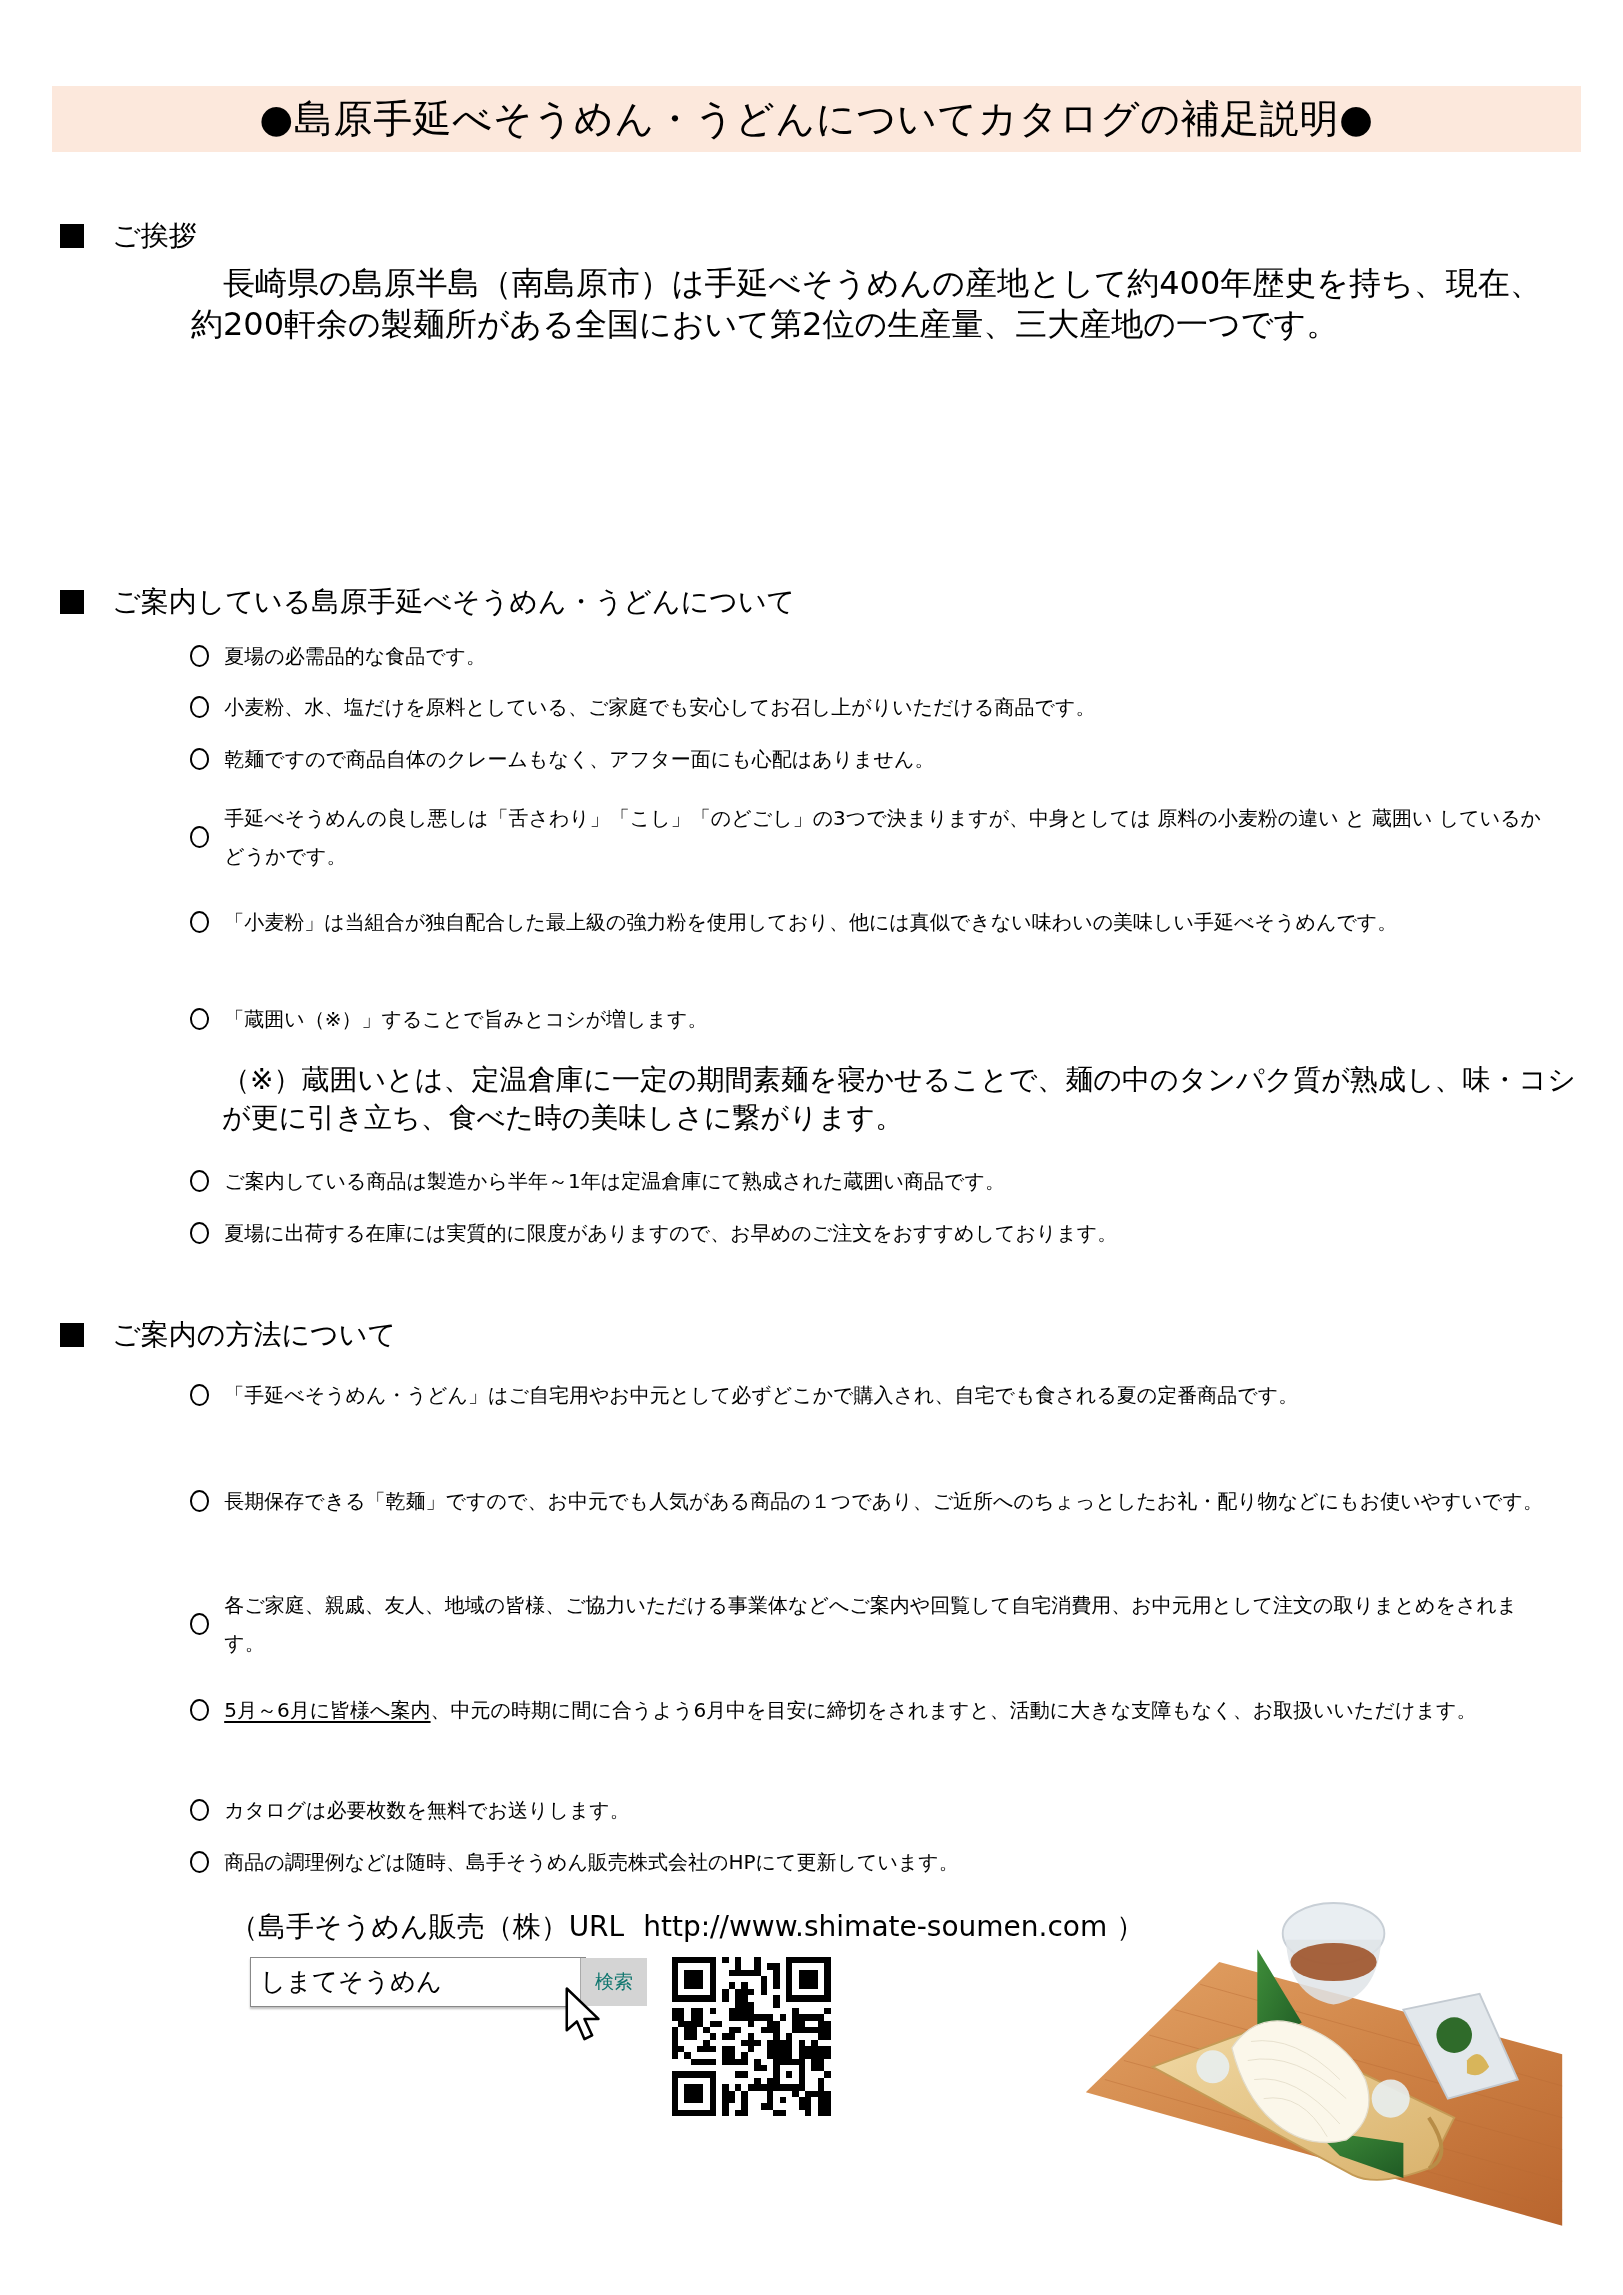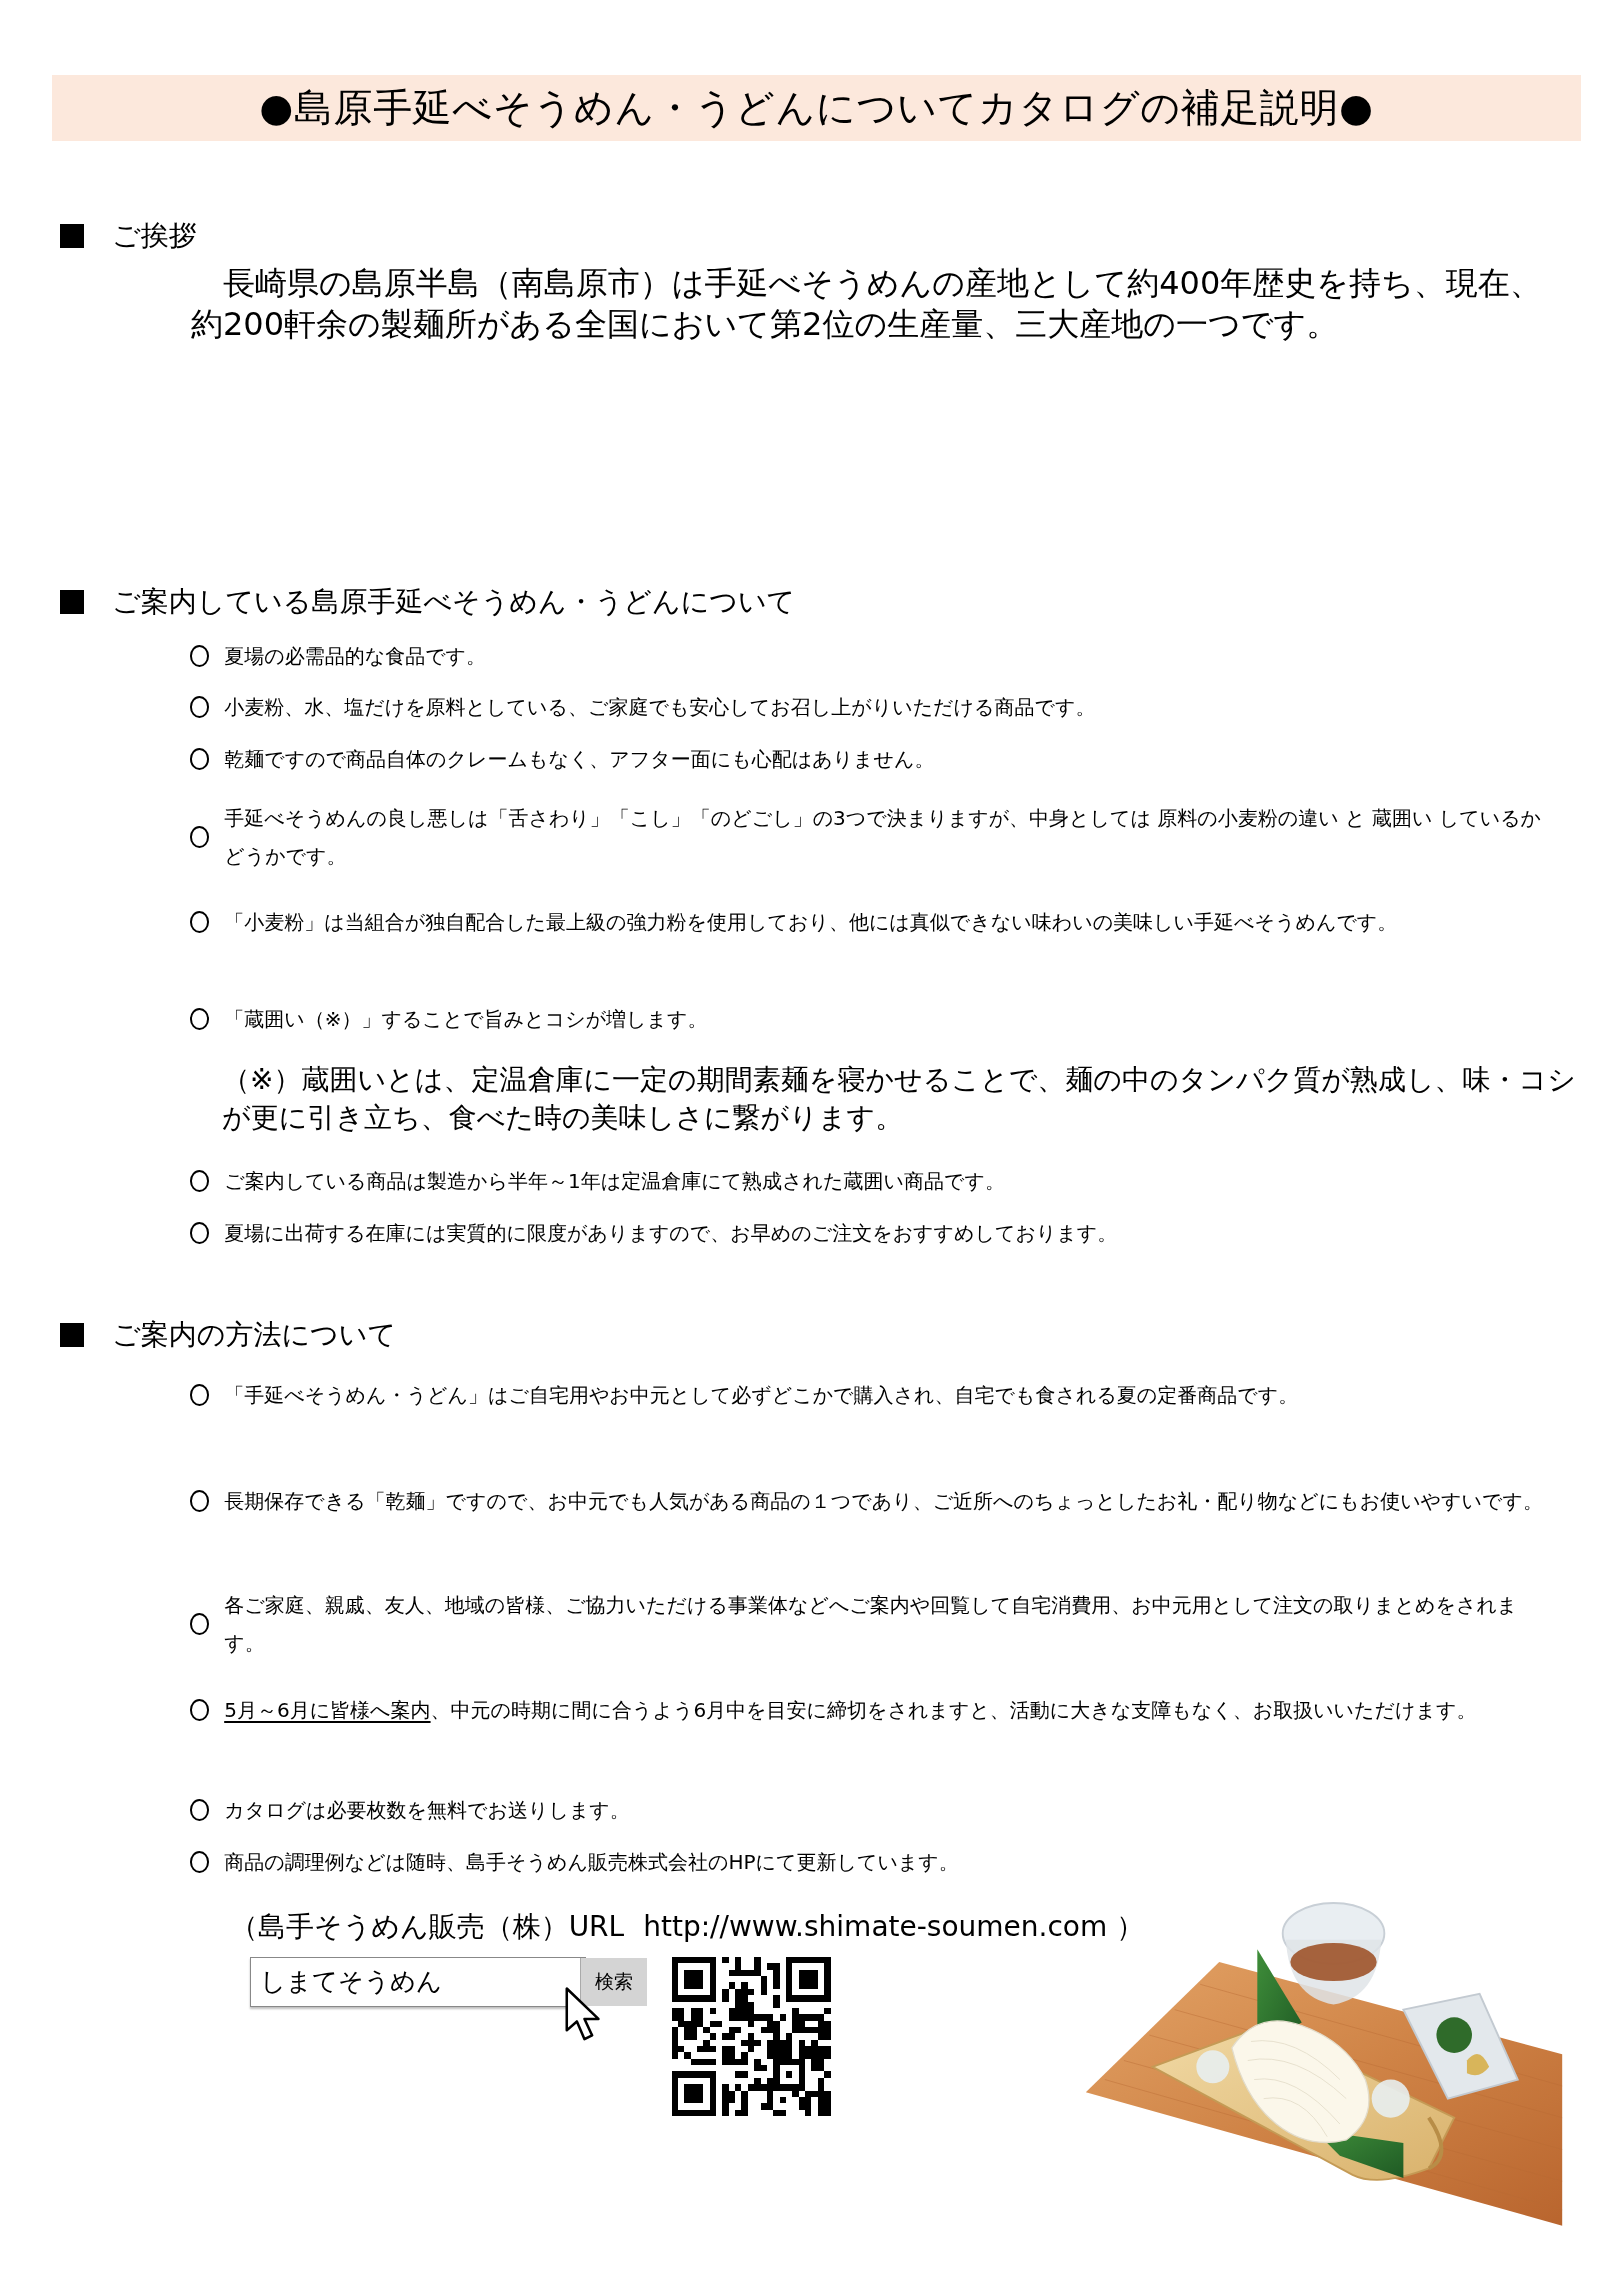--- a/index.html
+++ b/index.html
@@ -2,21 +2,21 @@
 <html style="font-size:10.2px"><head>
 <meta charset="utf-8">
 <style>
   html, body { margin: 0; padding: 0; background: #ffffff; }
   body {
     width: 1623px; height: 2295px; position: relative; overflow: hidden;
     font-family: "DejaVu Sans", "Liberation Sans", sans-serif;
     color: #000;
   }
   .title-banner {
-    position: absolute; left: 52px; top: 75px; width: 1529px; height: 66px;
+    position: absolute; left: 52px; top: 86px; width: 1529px; height: 66px;
     background: #FCE8DC;
     display: flex; align-items: center; justify-content: center;
     font-size: 39px; letter-spacing: 0.6px;
   }
   .sec-head {
     position: absolute; left: 60px; font-size: 28px; line-height: 38px;
     display: flex; align-items: center;
   }
   .sec-head .marker { display: inline-block; width: 23.5px; height: 23.5px; background: #000; margin-right: 28.6px; }
   .para {
@@ -44,21 +44,21 @@
     position: absolute; left: 250px; top: 1957px; width: 336px; height: 50px;
     border: 1.9px solid #888; box-sizing: border-box; display: flex; background: #fff;
     box-shadow: 0 1.9px 1.9px rgba(0,0,0,0.25);
   }
   .search-input {
     flex: 1 1 auto; border: none; outline: none; font-size: 25.4px; padding-left: 9px;
     font-family: "DejaVu Sans", sans-serif; background: #fff; color: #000;
   }
   .search-btn {
     flex: 0 0 auto; width: 66px; background: #d4d4d4; border-left: 1.3px solid #aaa;
-    font-size: 19px; color: #000000; display: flex; align-items: center; justify-content: center;
+    font-size: 19px; color: #0f766e; display: flex; align-items: center; justify-content: center;
     font-family: "DejaVu Sans", sans-serif;
   }
   .cursor { position: absolute; left: 564px; top: 1986px; width: 41px; height: 57px; }
 
   .qr { position: absolute; left: 667px; top: 1957px; width: 168px; height: 159px; }
 
   .food { position: absolute; left: 1073px; top: 1889px; width: 502px; height: 343px; }
 </style>
 </head>
 <body>

